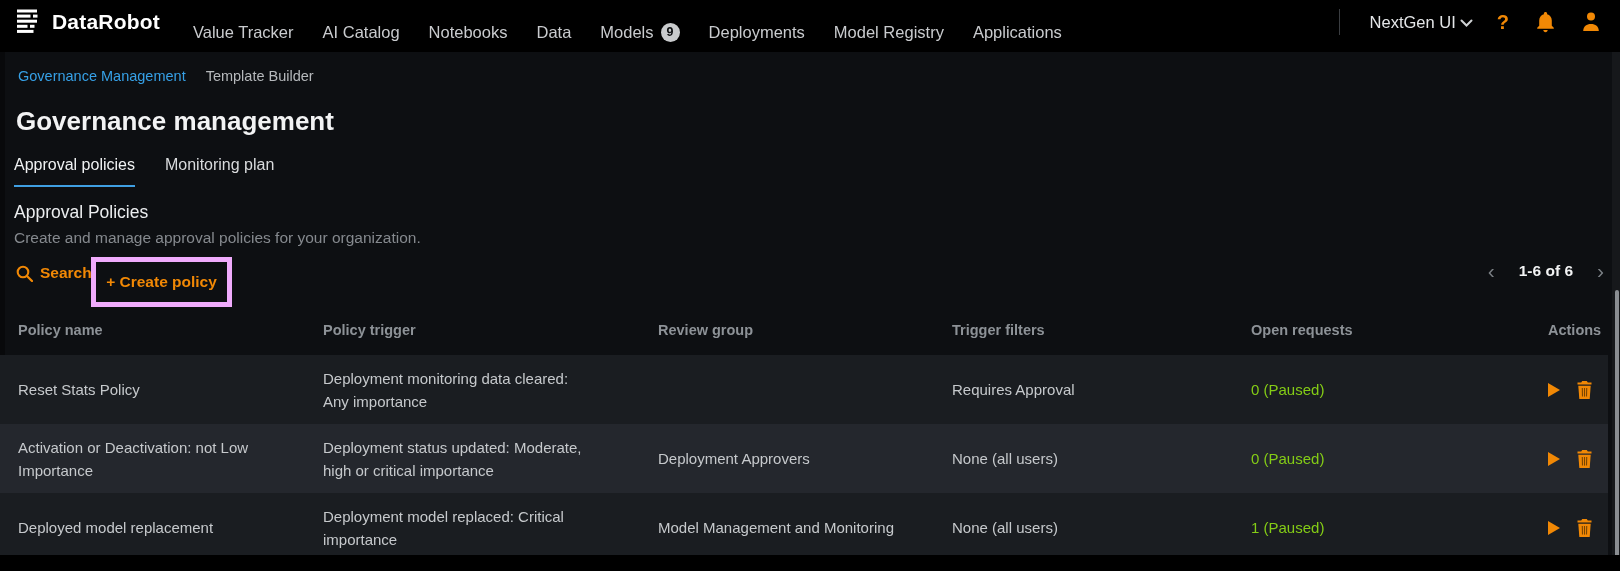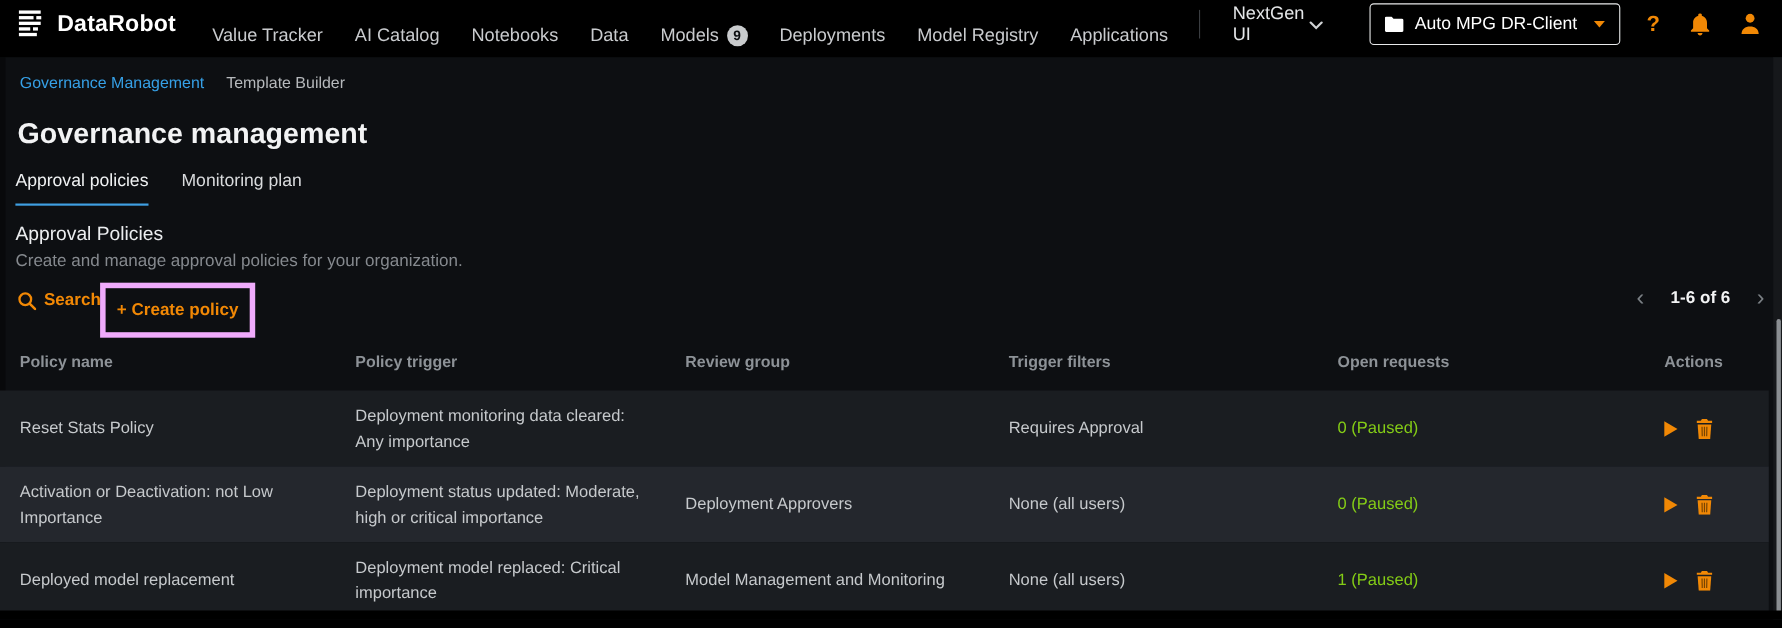--- a/index.html
+++ b/index.html
@@ -59,21 +59,21 @@
   
   .table{position:absolute;left:0;top:253px;width:1608px;}
   .thead{display:flex;align-items:center;height:50px;color:#8d9297;font-size:14.5px;font-weight:700;}
   .trow{display:flex;align-items:center;height:69px;color:#c6c9cc;font-size:15px;}
   .trow.odd{background:#1a1d21;}
   .trow.even{background:#24272d;}
   .cell{box-sizing:border-box;line-height:23px;}
   .cell-inner{max-width:268px;}
   .col-name{width:323px;padding-left:18px;}
   .col-trigger{width:300px;}
-  .col-review{width:294px;}
+  .col-review{width:294px;margin-left:35px;}
   .col-filters{width:299px;}
   .col-open{width:297px;}
   .col-actions{flex:1;display:flex;align-items:center;gap:17px;}
   .dim{color:#84cc16;}
   .play-icon{width:0;height:0;border-top:7.5px solid transparent;border-bottom:7.5px solid transparent;border-left:12px solid #f18805;cursor:pointer;}
   .trash-btn{cursor:pointer;display:flex;align-items:center;}
   
   .v-scrollbar{position:absolute;right:0;top:0;width:8px;height:511px;background:#16181b;}
   .v-thumb{position:absolute;right:1.5px;top:238px;width:3.5px;height:270px;background:#8a8e92;border-radius:2px;}
 </style>
@@ -127,29 +127,20 @@
   <div class="topbar-right">
     <div class="tb-divider"></div>
     <div class="ui-switcher">
       <span>NextGen UI</span>
       <span style="display:flex;margin-top:2px;">
         <svg width="13" height="9" viewBox="0 0 13 9">
             <path d="M1.5 1.5 L6.5 6.5 L11.5 1.5" stroke="#cfd2d4" stroke-width="2" fill="none" stroke-linecap="round"></path>
           </svg>
       </span>
     </div>
-    <div class="project-btn">
-      <span style="display:flex;">
-        <svg width="17" height="14" viewBox="0 0 17 14">
-            <path fill="#fff" d="M0 1.5 C0 .7 .6 0 1.4 0 H6 l1.8 2 H15.6 C16.4 2 17 2.7 17 3.5 V12.5 C17 13.3 16.4 14 15.6 14 H1.4 C.6 14 0 13.3 0 12.5 Z"></path>
-          </svg>
-      </span>
-      <span class="label">Auto MPG DR-Client</span>
-      <span class="caret-down"></span>
-    </div>
     <div class="help-btn">?</div>
     <div class="icon-btn">
       <span style="display:flex;">
         <svg width="19" height="21" viewBox="0 0 18 20">
           <path fill="#f18805" d="M9 0c-.85 0-1.55.65-1.55 1.45v.75C4.85 2.9 3 5.25 3 8.1v4.9l-1.9 1.9v1.1h15.8v-1.1L15 13V8.1c0-2.85-1.85-5.2-4.45-5.9v-.75C10.55.65 9.85 0 9 0z"></path>
           <path fill="#f18805" d="M6.9 17.1c0 1.15.95 2.1 2.1 2.1s2.1-.95 2.1-2.1z"></path>
         </svg>
       </span>
     </div>
     <div class="icon-btn">

